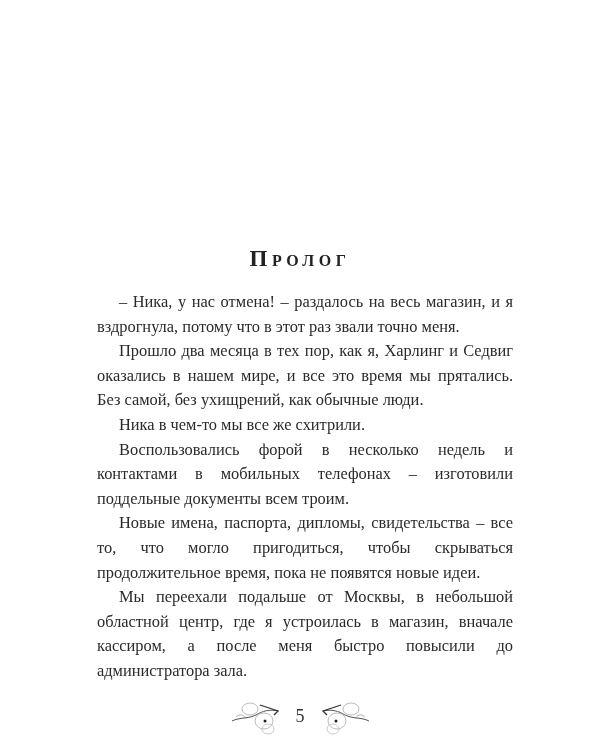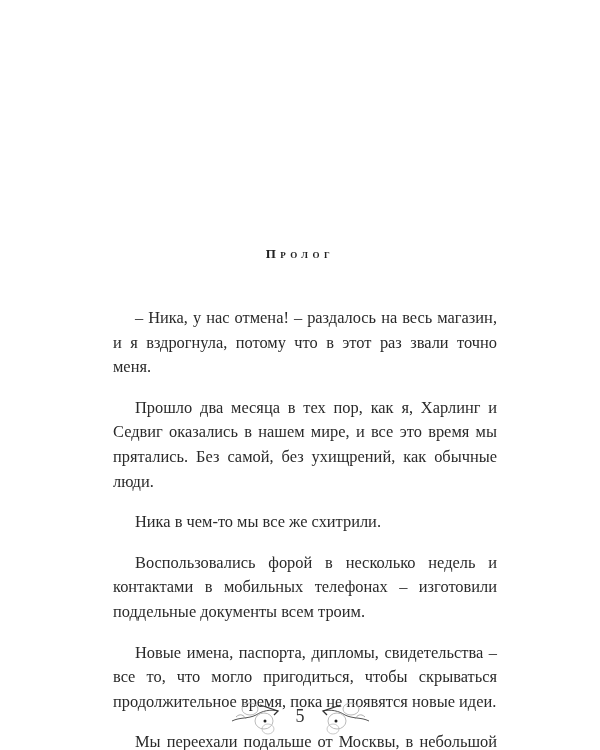--- a/index.html
+++ b/index.html
@@ -1,22 +1,22 @@
 <!DOCTYPE html>
 <html><head>
 <meta charset="utf-8">
 <style>
   html, body { margin:0; padding:0; }
   body { width:600px; height:750px; background:#ffffff; position:relative; overflow:hidden;
          font-family:"Liberation Serif", "DejaVu Serif", serif; color:#2a2a2a; }
   .page { position:absolute; left:0; top:0; width:600px; height:750px; }
   .title { position:absolute; top:246px; left:0; width:600px; text-align:center;
-           font-size:13px; letter-spacing:4.5px; font-variant:small-caps; color:#222; font-weight:bold; }
+           font-size:23px; letter-spacing:4.5px; font-variant:small-caps; color:#222; font-weight:bold; }
   .text { position:absolute; left:97px; top:290px; width:416px; font-size:16.4px; line-height:24.6px; }
-  .text p { margin:16px; text-align:justify; text-indent:22px; hyphens:manual; }
+  .text p { margin:0; text-align:justify; text-indent:22px; hyphens:manual; }
   .footer { position:absolute; top:696px; left:0; width:600px; height:40px; display:flex;
             justify-content:center; align-items:center; gap:14px; }
   .pageno { font-size:18px; color:#333; }
   .orn { width:52px; height:38px; }
 </style>
 </head>
 <body>
 
 <div class="page">
   <div class="title">Пролог</div>

